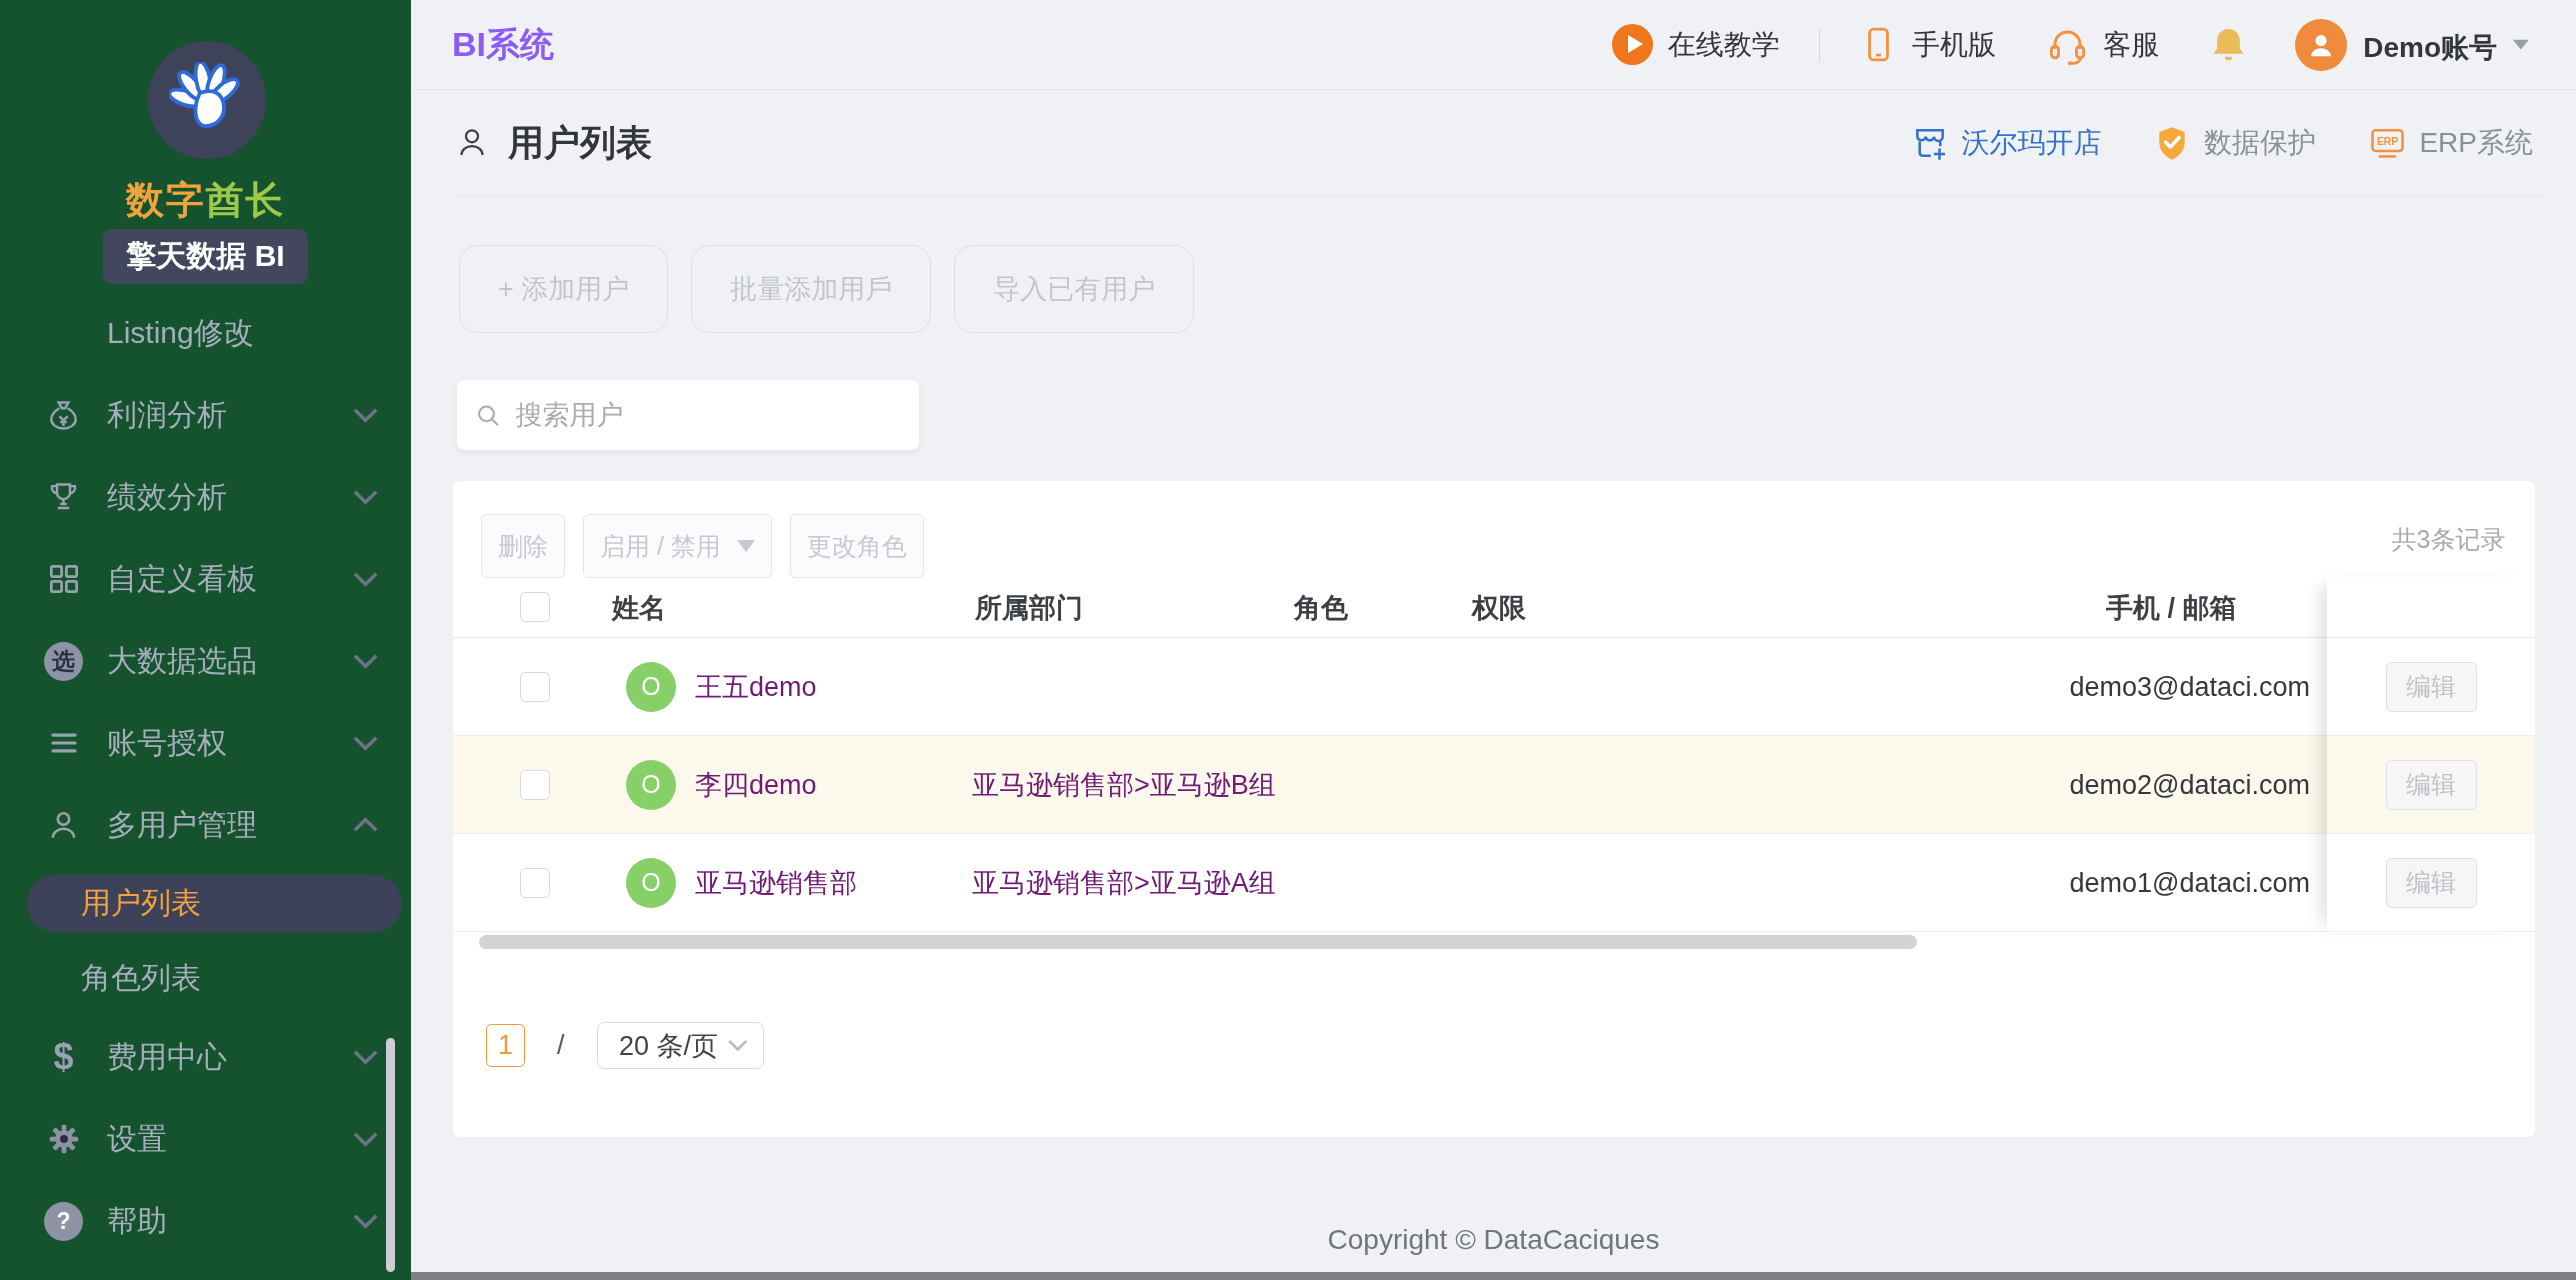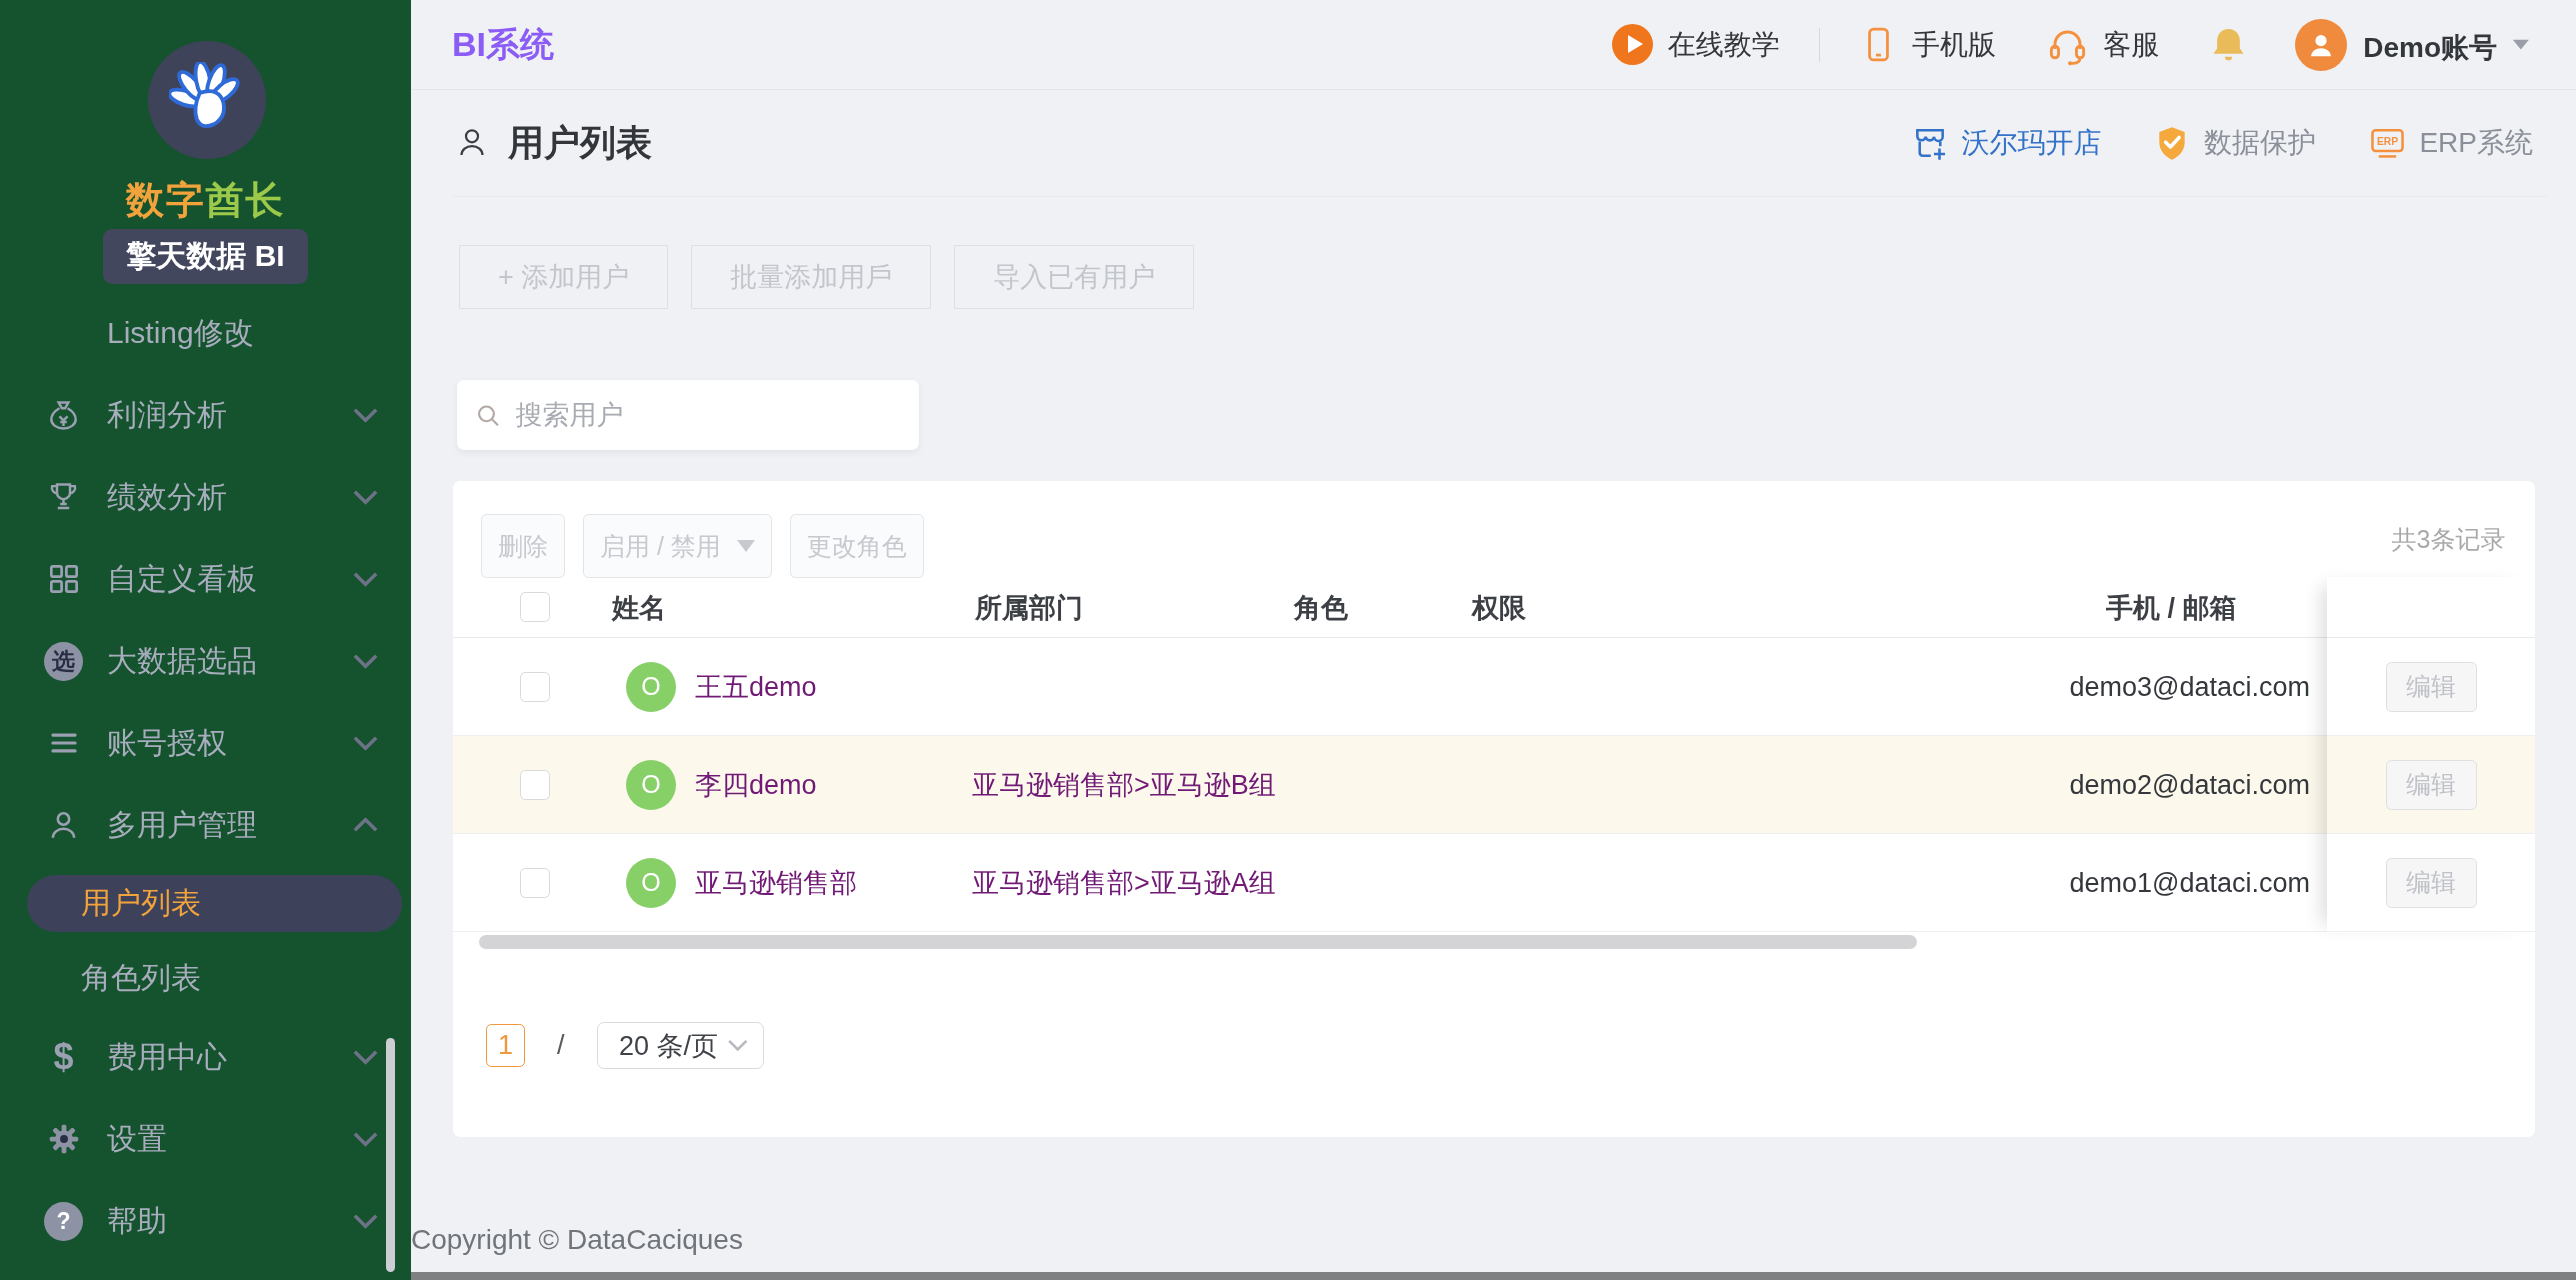--- a/index.html
+++ b/index.html
@@ -59,21 +59,21 @@
   .page-title-wrap { display:flex; align-items:center; }
   .page-title { font-size:36px; font-weight:bold; color:#32353a; margin-left:18px; }
   .ph-links { margin-left:auto; display:flex; align-items:center; }
   .ph-link { display:flex; align-items:center; font-size:28px; color:#8a8f99; cursor:pointer; margin-left:52px; }
   .ph-link .phl-icon { margin-right:12.5px; display:flex; align-items:center; }
   .ph-link.blue { color:#3272c8; }
   .header-sep { position:absolute; left:453px; top:196px; width:2093px; height:0.9px; background:#e7e8ea; }
 
   
   .actions { position:absolute; left:459px; top:245px; display:flex; }
-  .ghost-btn { height:64px; border:0.9px solid #dcdfe3; border-radius:1px; background:transparent;
+  .ghost-btn { height:88px; border:0.9px solid #dcdfe3; border-radius:19px; background:transparent;
                color:#c2c6cc; font-size:27px; display:flex; align-items:center; justify-content:center;
                padding:0 38px; margin-right:23px; cursor:pointer; white-space:nowrap; }
 
   
   .search-box { position:absolute; left:457px; top:380px; width:462px; height:70px; background:#fff;
                 border-radius:7.2px; box-shadow:0 2.7px 7.2px rgba(0,0,0,0.06); display:flex; align-items:center;
                 padding:0 18px; }
   .search-box input { border:none; outline:none; background:transparent; font-size:27px; color:#be185d;
                       margin-left:14.3px; width:100%; font-family:Liberation Serif, serif; }
   .search-box input::placeholder { color:#a8acb2; }
@@ -117,21 +117,21 @@
 
   .pagination { position:absolute; left:33px; top:541px; display:flex; align-items:center; }
   .pg-current { width:39px; height:43px; border:1.8px solid #f0973d; border-radius:5.4px; color:#f0973d;
                 font-size:27px; display:flex; align-items:center; justify-content:center; cursor:pointer; }
   .pg-sep { margin:0 32px; font-size:27px; color:#55585d; }
   .pg-select { height:47px; border:0.9px solid #d8dade; border-radius:7.2px; display:flex; align-items:center;
                padding:0 14.3px 0 21.5px; font-size:27px; color:#3f4349; cursor:pointer; }
   .pg-select svg { margin-left:9px; }
 
   
-  .footer { position:absolute; left:411px; top:1224px; width:2165px; 
+  .footer { position:absolute; left:411px; top:1224px; width:2165px; text-align:center;
             font-size:28px; color:#70757c; }
   .win-scroll-left  { position:absolute; left:0; bottom:0; width:411px; height:9px; background:#17181d; }
   .win-scroll-thumb { position:absolute; left:411px; bottom:0; width:2165px; height:9px; background:#7f8081; }
 </style>
 </head>
 <body>
 
 <div id="app">
 
   <div class="sidebar">

